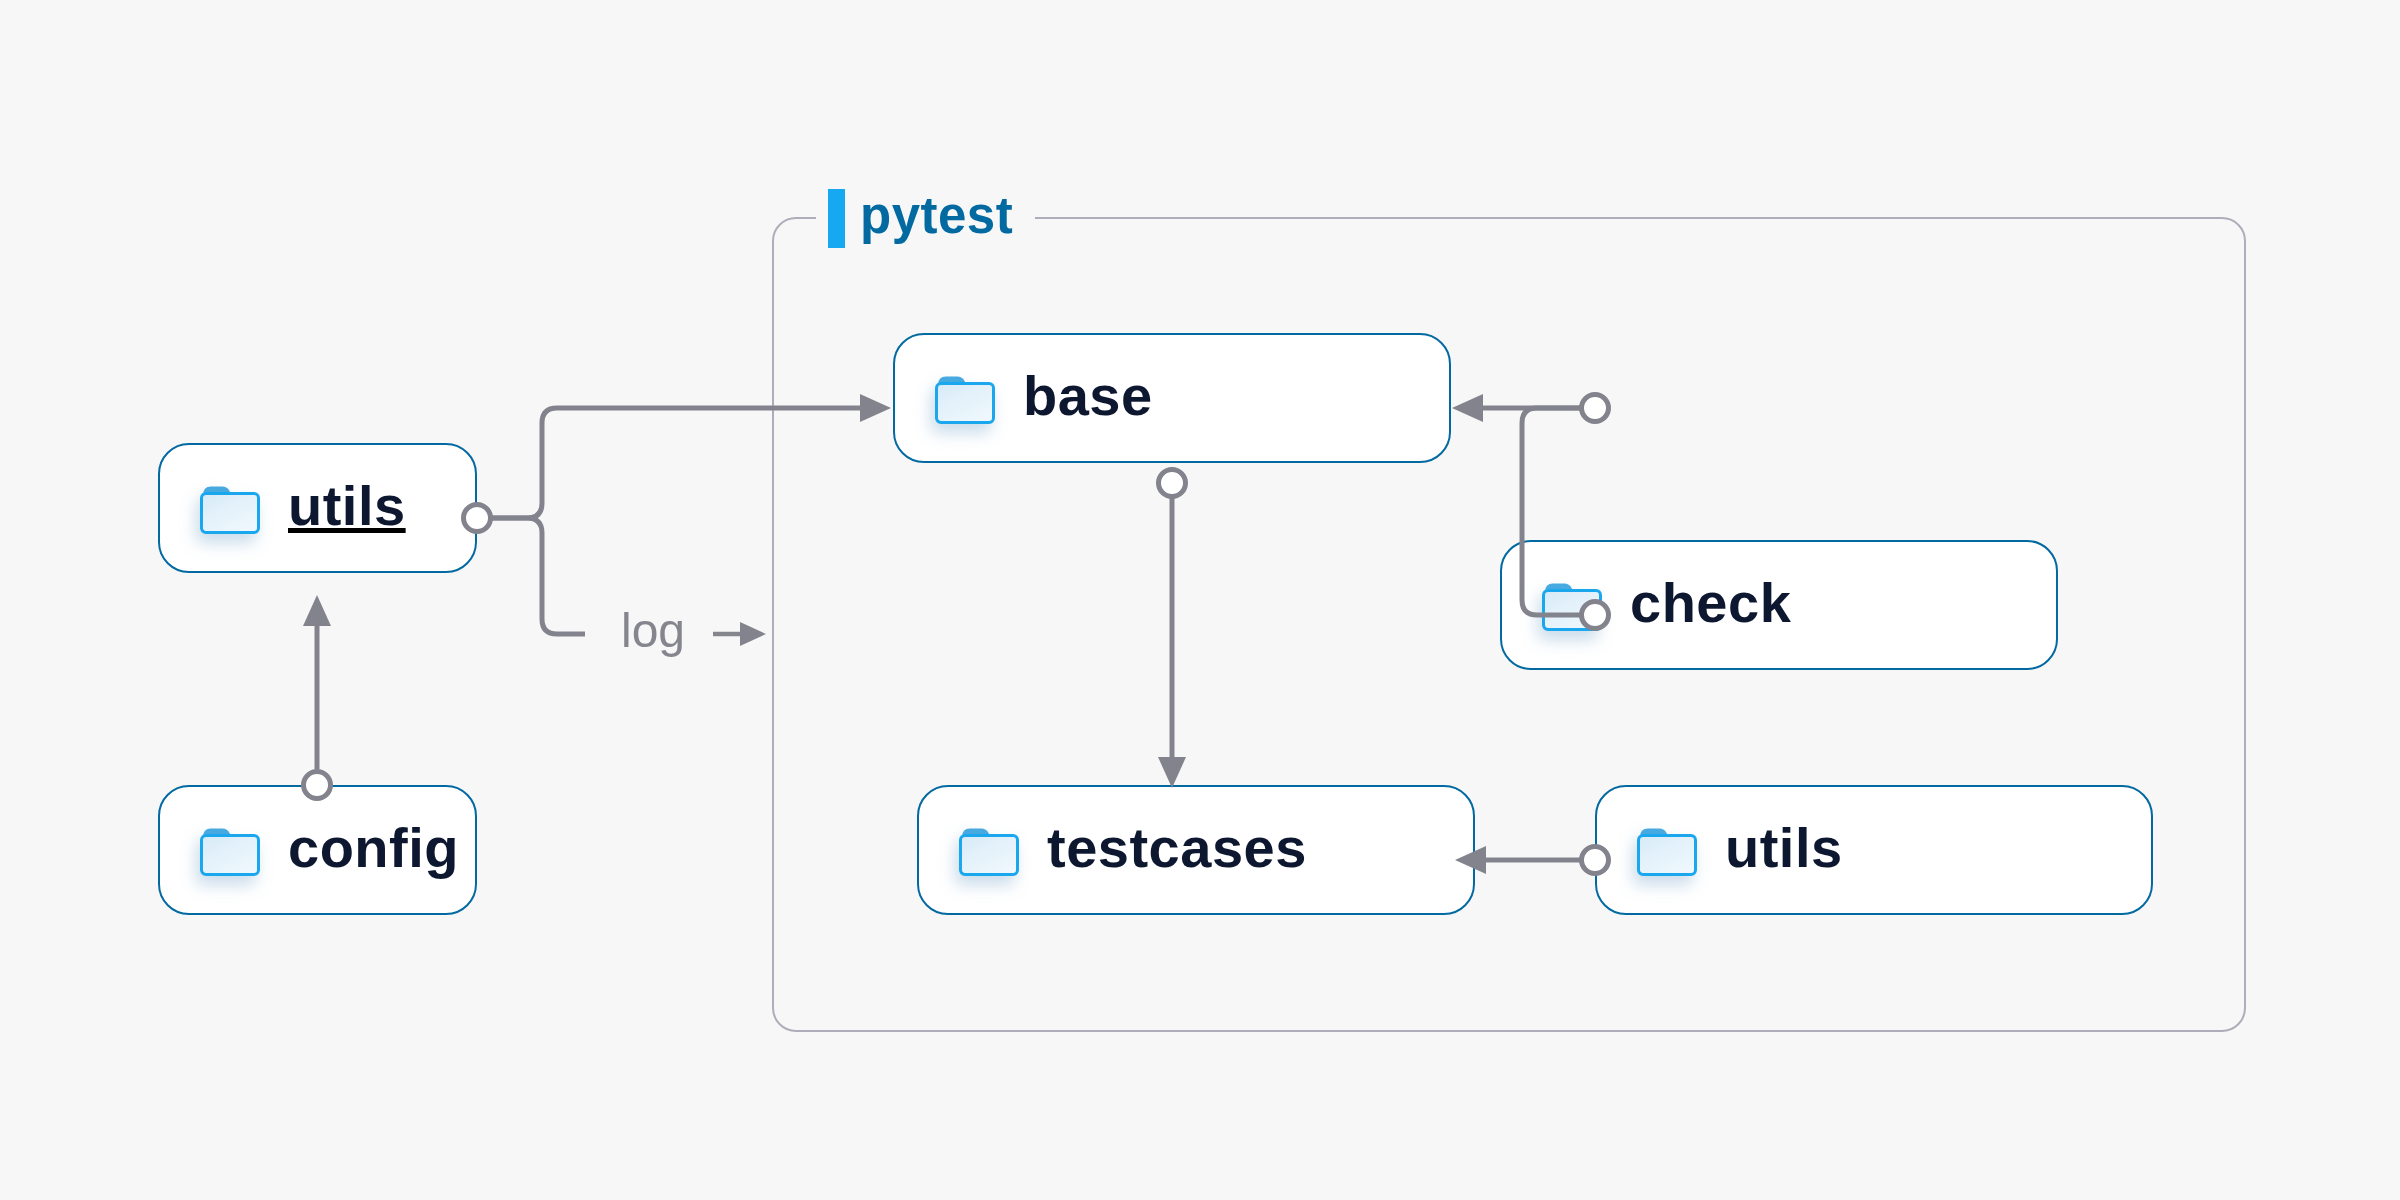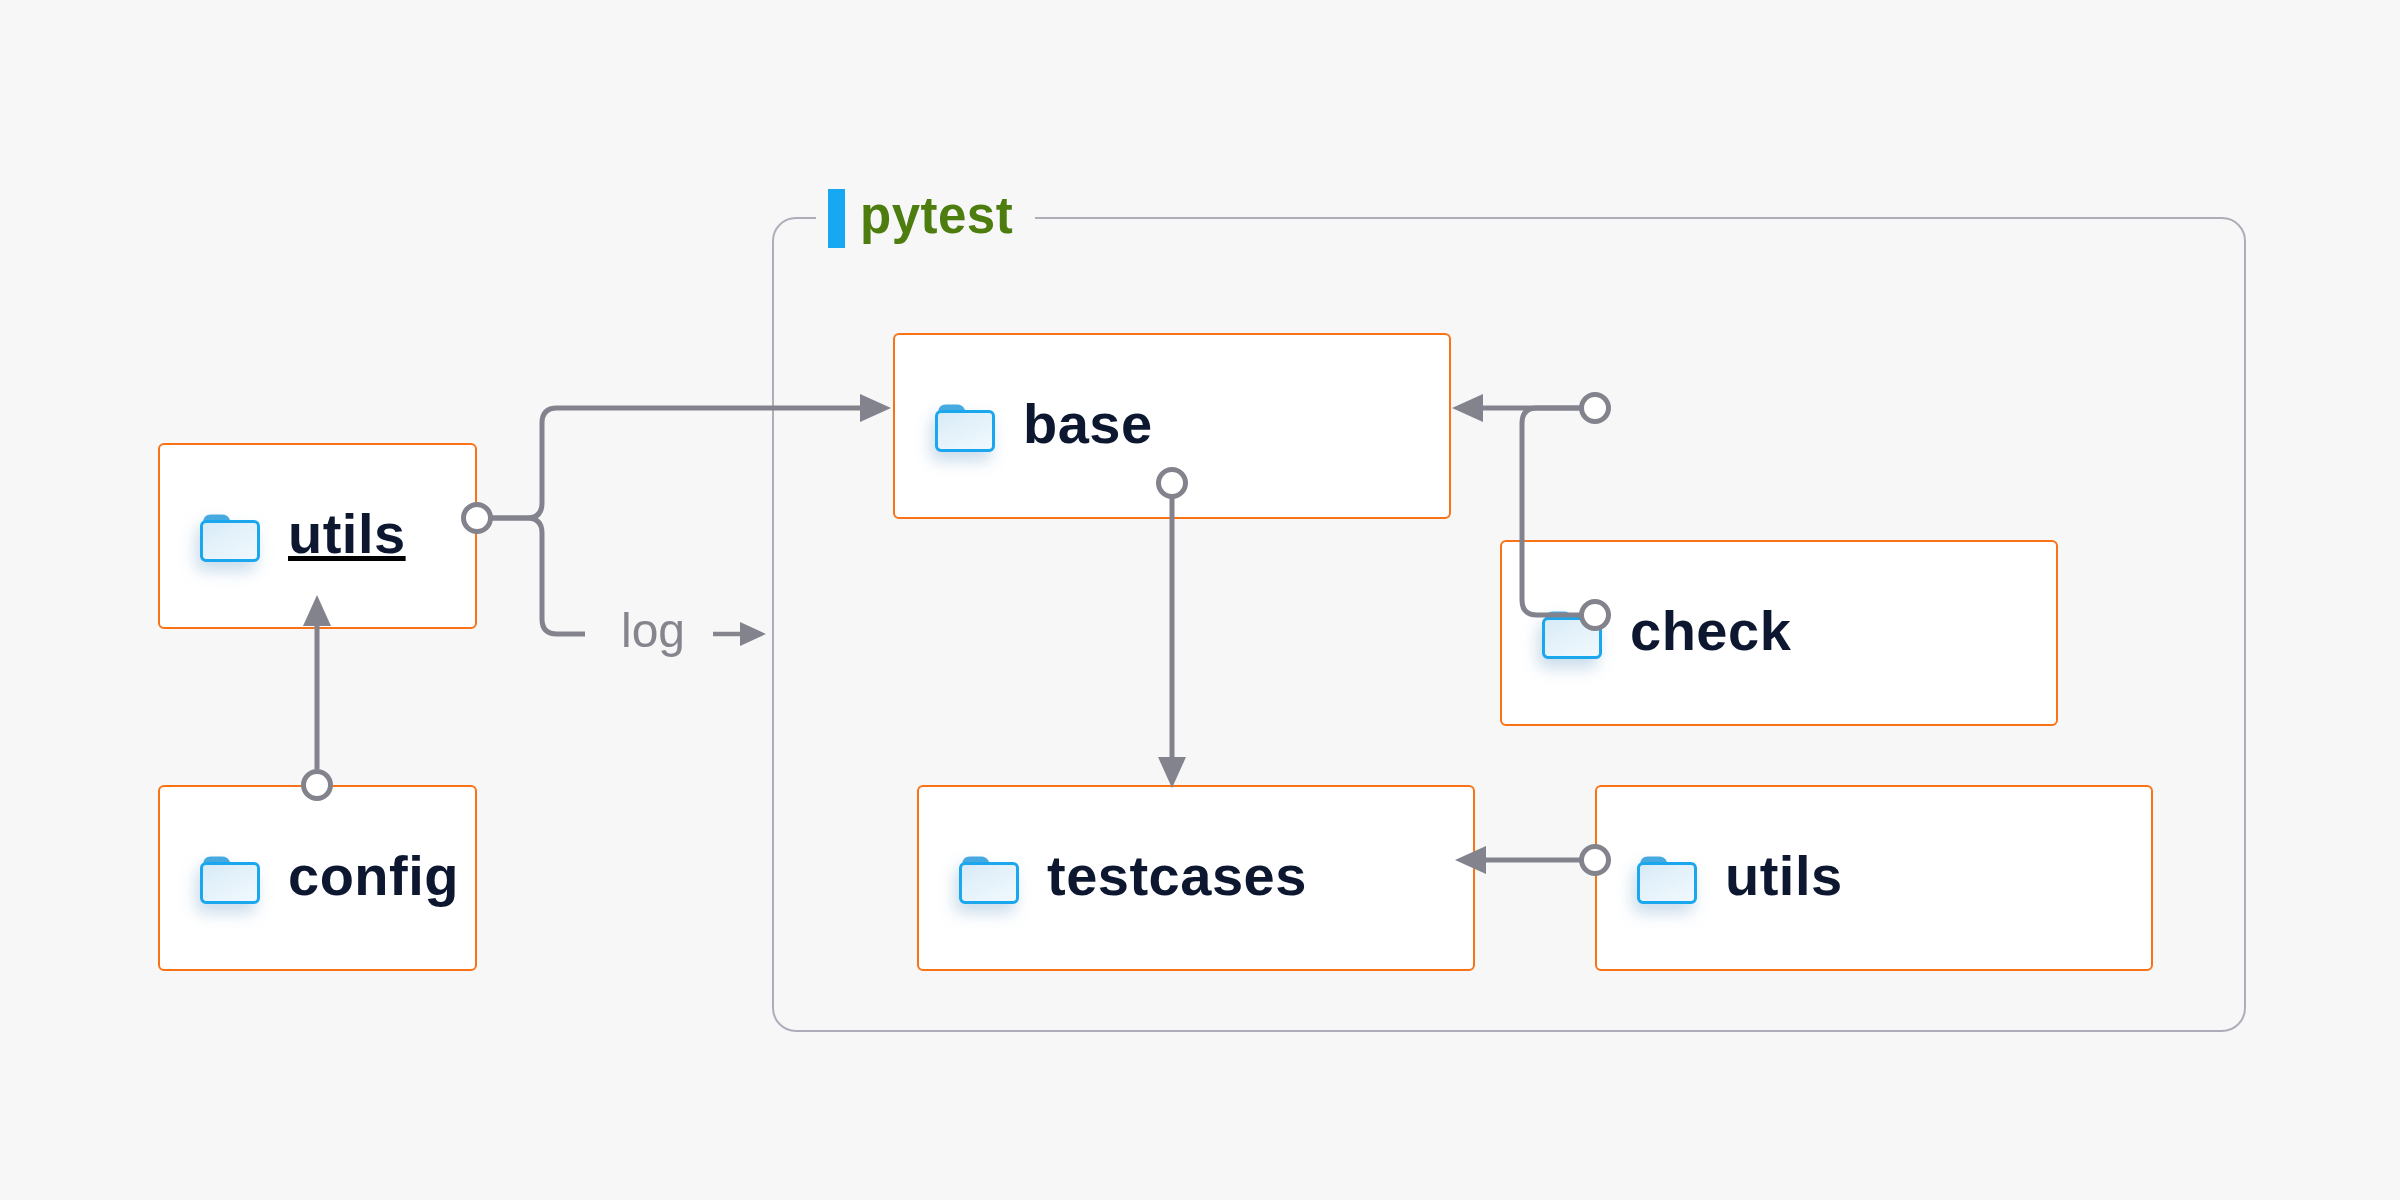--- a/index.html
+++ b/index.html
@@ -40,33 +40,33 @@
   }
   .accent-bar {
     width: 17px;
     height: 59px;
     background: #16a8f0;
     margin-right: 15px;
   }
   .group-title {
     font-size: 51px;
     font-weight: 700;
-    color: #4d7c0f;
+    color: #0369a1;
     letter-spacing: 0.5px;
     line-height: 1;
     padding-bottom: 6px;
   }
 
   
   .node {
     position: absolute;
-    height: 186px;
+    height: 130px;
     background: #ffffff;
-    border: 2px solid #f97316;
-    border-radius: 6px;
+    border: 2px solid #0369a1;
+    border-radius: 31px;
     display: flex;
     align-items: center;
     padding-left: 38px;
     box-sizing: border-box;
     z-index: 2;
   }
   .node-label {
     font-size: 56px;
     font-weight: 700;
     color: #0d1830;

